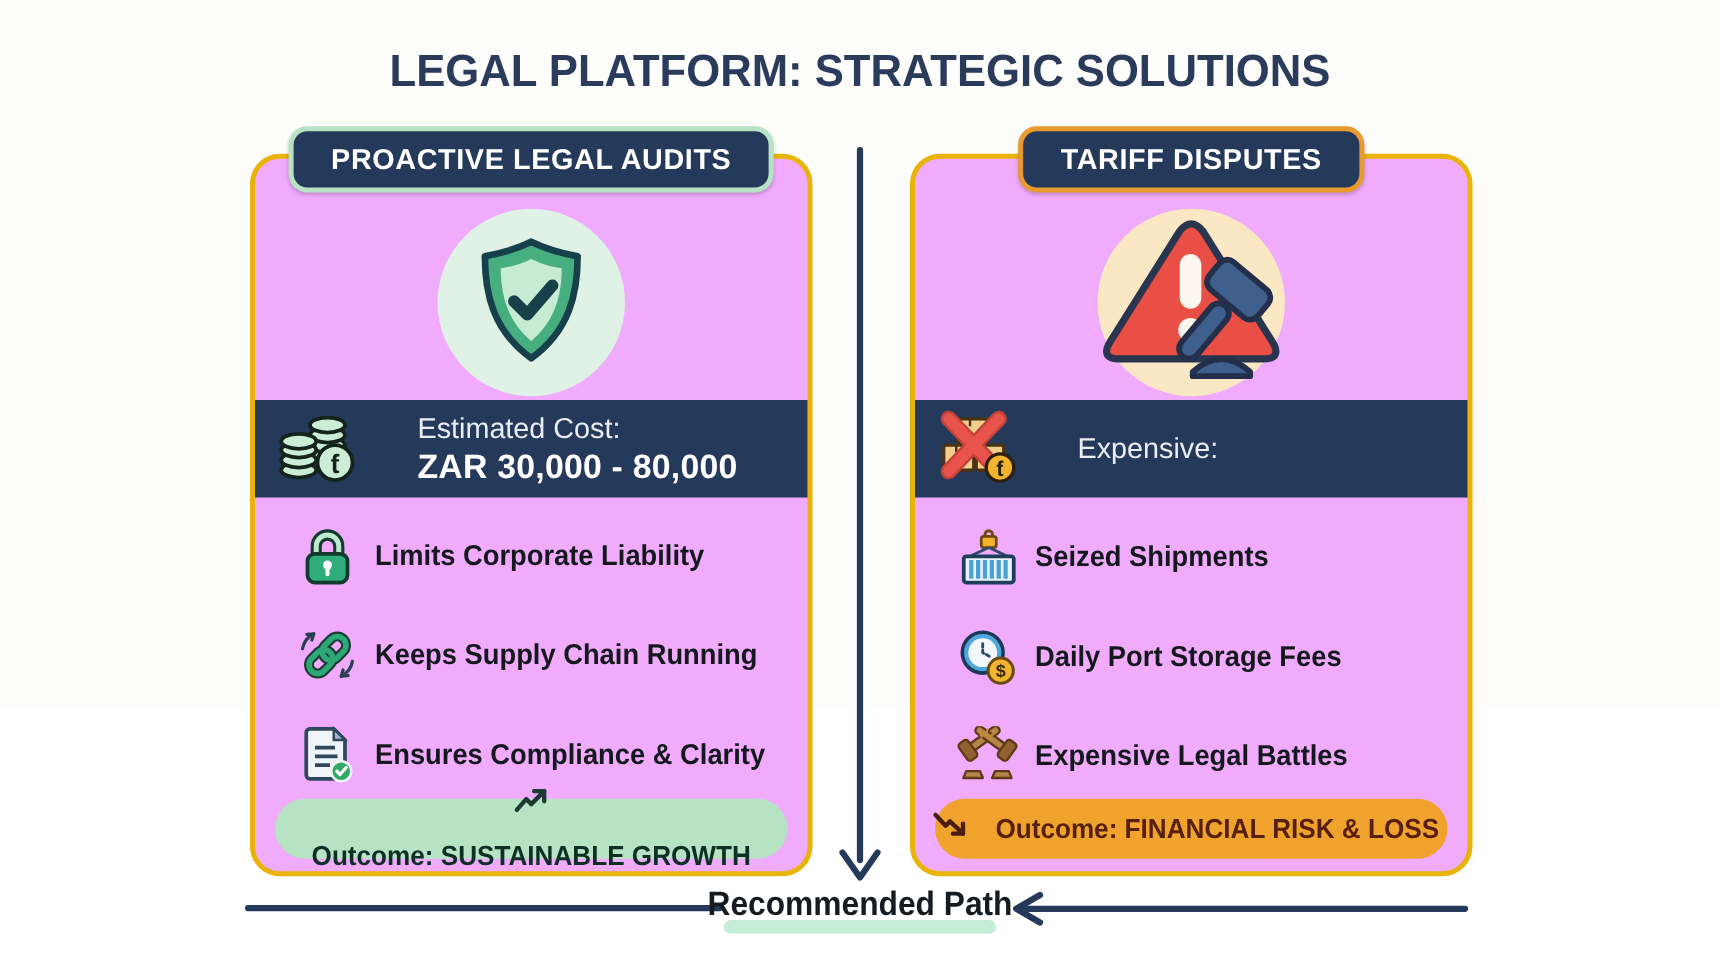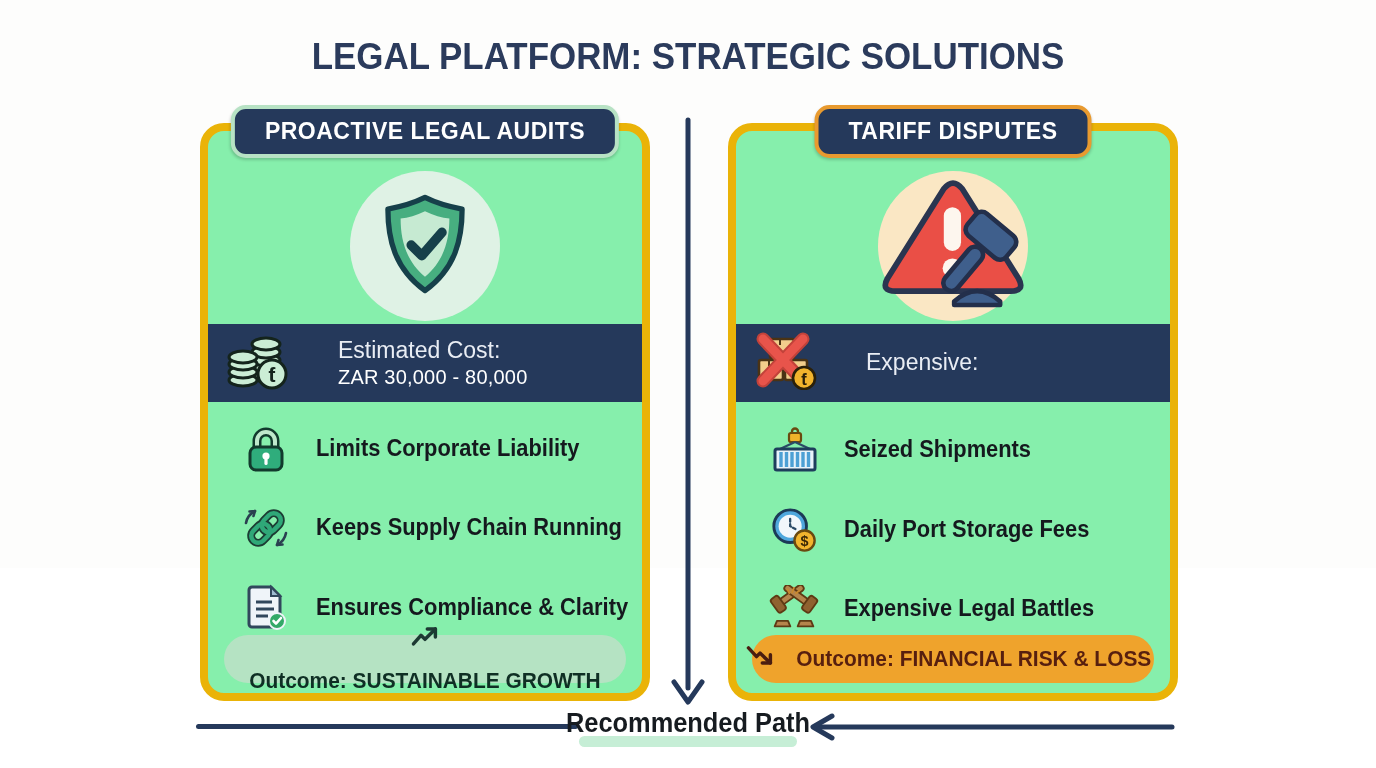--- a/index.html
+++ b/index.html
@@ -4,47 +4,47 @@
 <style>
   * { margin:0; padding:0; box-sizing:border-box; }
   html,body { width:1376px; height:768px; background:#ffffff; overflow:hidden;
               font-family:"Liberation Sans", sans-serif; }
   .stage { position:relative; width:1376px; height:568px; background:#fdfdfc; }
 
   .title { position:absolute; top:36px; left:0; width:100%; text-align:center;
            font-size:36px; font-weight:800; letter-spacing:0px; color:#2b3b5c;
            transform:scaleX(0.97); }
 
-  .card { position:absolute; top:123px; width:450px; height:578px; background:#86efac;
-          border:8px solid #eab308; border-radius:24px; }
+  .card { position:absolute; top:123px; width:450px; height:578px; background:#f0abfc;
+          border:4px solid #eab308; border-radius:24px; }
   .card.left  { left:200px; }
   .card.right { left:728px; }
 
   .header-pill { position:absolute; top:-26px; left:50%; transform:translateX(-50%);
                  background:#25395b; color:#ffffff; font-size:23px; font-weight:700;
                  letter-spacing:0.5px; padding:9px 30px; border-radius:15px;
                  white-space:nowrap; box-shadow:0 2px 3px rgba(0,0,0,0.18); }
   .card.left  .header-pill { border:4px solid #b7e2c4; }
   .card.right .header-pill { border:4px solid #e89a2f; }
 
   .hero { position:absolute; top:40px; left:50%; transform:translateX(-50%);
           width:150px; height:150px; border-radius:50%;
           display:flex; align-items:center; justify-content:center; }
   .card.left  .hero { background:#dff2e5; }
   .card.right .hero { background:#fae7c4; }
 
   .banner { position:absolute; top:193px; left:0; right:0; height:78px; background:#25395b;
             display:flex; align-items:center; gap:20px; padding:0 18px; }
   .banner-text { display:flex; flex-direction:column; justify-content:center; line-height:1.2;margin-left:28px; }
   .banner-label { color:#e9edf4; font-size:23px; font-weight:400; }
-  .banner-value { color:#ffffff; font-size:20px; font-weight:400; letter-spacing:0.2px; }
+  .banner-value { color:#ffffff; font-size:27px; font-weight:700; letter-spacing:0.2px; }
 
   .items { position:absolute; top:278px; left:32px; right:14px; height:238px;
            display:flex; flex-direction:column; justify-content:space-around; }
-  .item { display:flex; align-items:center; gap:24px; }
+  .item { display:flex; align-items:center; gap:12px; }
   .item-icon { width:52px; display:flex; align-items:center; justify-content:center; flex:0 0 52px; }
   .item-label { font-size:23px; font-weight:700; color:#15191e;
                 transform:scaleX(0.95); transform-origin:left center; white-space:nowrap; }
 
   .outcome { position:absolute; bottom:10px; left:16px; right:16px; height:48px;
              border-radius:24px; display:flex; align-items:center; justify-content:center;
              gap:12px; font-size:22px; font-weight:800; white-space:nowrap; }
   .card.left  .outcome { background:#b5e3c3; color:#0f2f24;flex-direction:column; }
   .card.right .outcome { background:#efa32c; color:#571f0f; }
   .outcome-label { transform:scaleX(0.95); }

